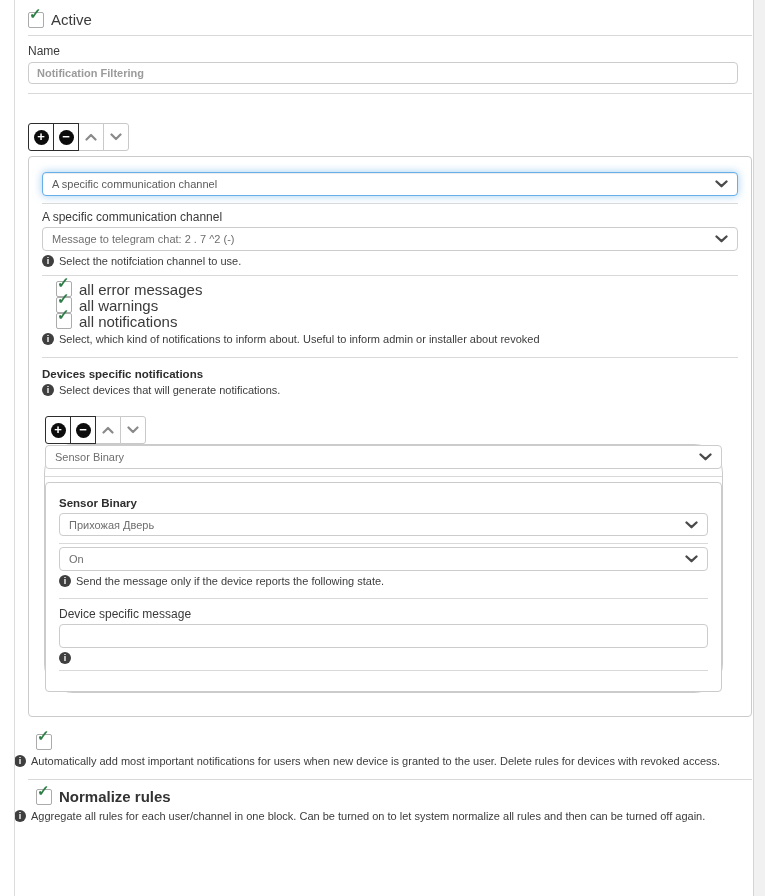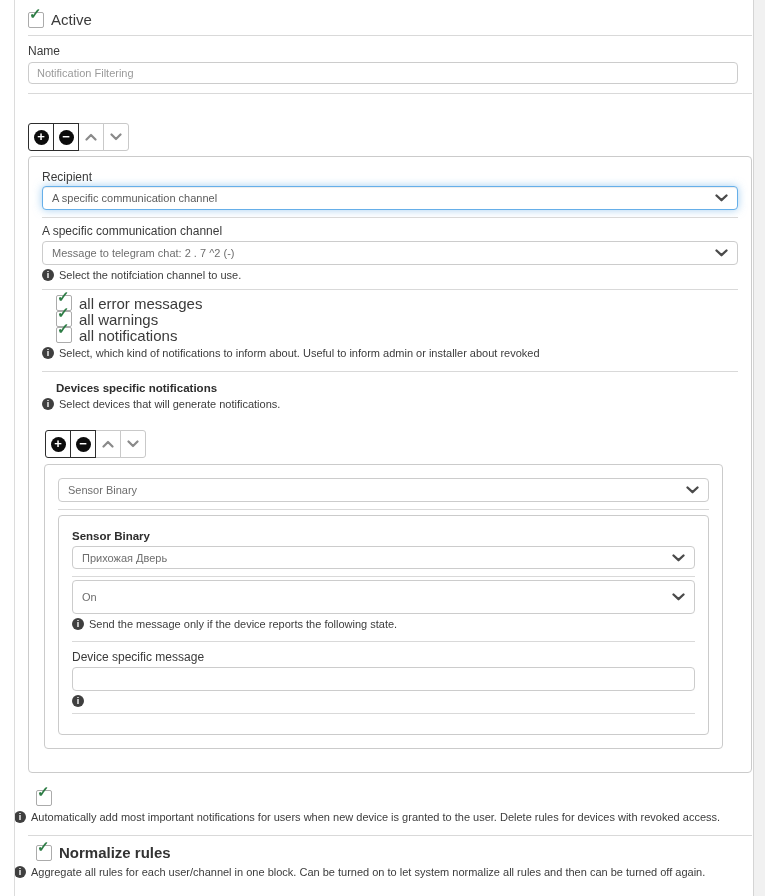--- a/index.html
+++ b/index.html
@@ -15,21 +15,21 @@
 
   
   .cb-row{display:flex;align-items:center;}
   .cb{position:relative;width:14px;height:14px;border:1px solid #ababab;border-radius:2px;background:#fff;flex:0 0 auto;}
   .check{position:absolute;top:-7px;left:0px;font-size:15px;font-weight:bold;color:#2e7d46;line-height:15px;}
   .cb-label{margin-left:7px;font-size:15px;color:#3a3a3a;}
   .cb-label.semibold{font-weight:600;color:#333;}
 
   
   .text-input{display:block;box-sizing:border-box;height:22px;border:1px solid #cccccc;border-radius:4px;
-              padding:0 8px;font-family:"Liberation Sans",sans-serif;font-size:11px;color:#9b9b9b;background:#fff;outline:none;}
+              padding:0 8px;font-family:"Liberation Sans",sans-serif;font-size:11px;color:#9b9b9b;background:#fff;outline:none;font-weight:bold;}
   .select{box-sizing:border-box;height:24px;border:1px solid #cccccc;border-radius:4px;background:#fff;
           display:flex;align-items:center;justify-content:space-between;padding:0 9px;cursor:pointer;}
   .select .sel-text{font-size:11px;color:#6e6e6e;white-space:nowrap;overflow:hidden;}
   .select.focused{border-color:#66afe9;box-shadow:inset 0 1px 1px rgba(0,0,0,.075),0 0 8px rgba(102,175,233,.6);}
   .sel-chev{flex:0 0 auto;margin-left:8px;display:block;}
 
   
   .hint{display:flex;align-items:flex-start;font-size:11px;color:#3c3c3c;line-height:13px;}
   .info-icon{flex:0 0 auto;display:inline-block;width:12px;height:12px;border-radius:50%;background:#3f3f3f;color:#fff;
              font-size:9px;font-weight:bold;line-height:12px;text-align:center;margin-right:5px;font-style:normal;}
@@ -40,21 +40,21 @@
         display:flex;align-items:center;justify-content:center;padding:0;cursor:pointer;font-family:inherit;}
   .tbtn.dark{border-color:#2d2d2d;position:relative;z-index:2;}
   .tbtn:first-child{border-radius:3px 0 0 3px;margin-left:0;}
   .tbtn:last-child{border-radius:0 3px 3px 0;}
   .circle-icon{display:block;width:15px;height:15px;border-radius:50%;background:#0c0c0c;color:#fff;
                font-size:13px;font-weight:bold;line-height:14px;text-align:center;}
 
   
   .panel-box{box-sizing:border-box;border:1px solid #cbcbcb;border-radius:4px;background:#fff;}
   .mainbox{margin-top:5px;width:100%;padding:13px 13px 23px 13px;}
-  .boxA{margin-left:2px;width:calc(100% - 17px);padding:13px;margin-top:6px;}
+  .boxA{margin-left:2px;width:calc(100% - 17px);margin-top:0;border-radius:29px;}
   .boxB{margin-top:5px;padding:13px 13px 20px 13px;}
 
   
   .row-active{margin-top:11px;}
   .hr1{margin-top:7px;}
   .lbl-name{margin-top:8px;}
   .inp-name{margin-top:4px;width:calc(100% - 14px);}
   .hr2{margin-top:9px;}
   .toolbar-outer{margin-top:29px;}
   .lbl-recipient{margin-top:0;}
@@ -62,30 +62,30 @@
   .hr-m1{margin-top:7px;}
   .lbl-channel{margin-top:6px;}
   .sel-channel{margin-top:3px;}
   .hint-channel{margin-top:4px;}
   .hr-m2{margin-top:7px;}
   .lbl-global{margin-top:7px;}
   .cb-list{margin-top:5px;margin-left:14px;}
   .cb-list .cb-row{height:16px;}
   .hint-global{margin-top:4px;}
   .hr-m3{margin-top:11px;}
-  .title-devices{margin-top:9px;margin-left:14px;}
+  .title-devices{margin-top:9px;}
   .hint-devices{margin-top:3px;}
   .toolbar-inner{margin-top:19px;margin-left:3px;}
   .sel-sensor-type{margin-top:0;}
   .hrA{margin-top:7px;}
   .title-sensor{margin-top:0;}
   .sel-device{margin-top:3px;height:23px;}
   .hrB1{margin-top:7px;}
   .lbl-condition{margin-top:6px;}
-  .sel-condition{margin-top:3px;height:34px;}
+  .sel-condition{margin-top:3px;height:24px;}
   .hint-condition{margin-top:4px;}
   .hrB2{margin-top:10px;}
   .lbl-message{margin-top:8px;}
   .inp-message{margin-top:3px;height:24px;width:100%;color:#555;}
   .hint-message{margin-top:4px;}
   .hrB3{margin-top:6px;}
   .row-generate{margin-top:17px;margin-left:8px;}
   .hint-generate{margin-top:5px;margin-left:-14px;}
   .hr-bottom{margin-top:11px;}
   .row-normalize{margin-top:8px;margin-left:8px;}
@@ -130,21 +130,20 @@
       <button class="tbtn">
         <svg width="12" height="8" viewBox="0 0 12 8">
             <path d="M1.5 1.5 L6 6 L10.5 1.5" fill="none" stroke="#8a8a8a" stroke-width="2.2" stroke-linecap="round" stroke-linejoin="round"></path>
           </svg>
       </button>
     </div>
 
     
     <div class="panel-box mainbox">
 
-      <div class="field-label lbl-recipient">Recipient</div>
       <div class="select focused sel-recipient">
         <span class="sel-text" style="color:#5a5a5a">A specific communication channel</span>
         <svg class="sel-chev" width="13" height="8" viewBox="0 0 13 8">
             <path d="M1.5 1.5 L6.5 6.2 L11.5 1.5" fill="none" stroke="#4a4a4a" stroke-width="2.3" stroke-linecap="round" stroke-linejoin="round"></path>
           </svg>
       </div>
       <div class="hr hr-m1"></div>
 
       <div class="field-label lbl-channel">A specific communication channel</div>
       <div class="select sel-channel">

